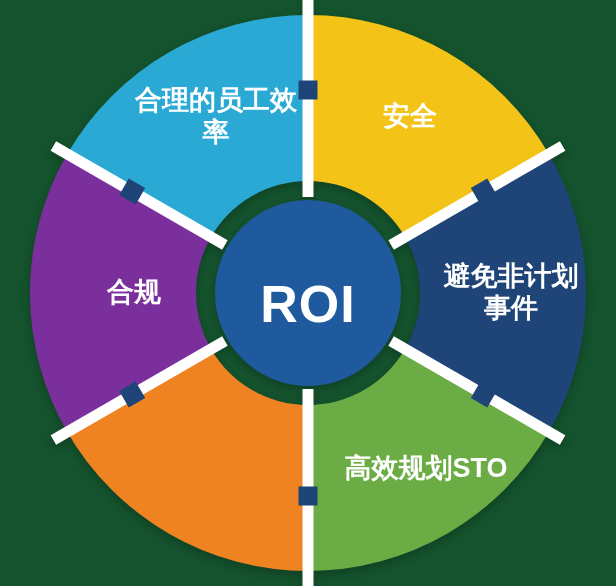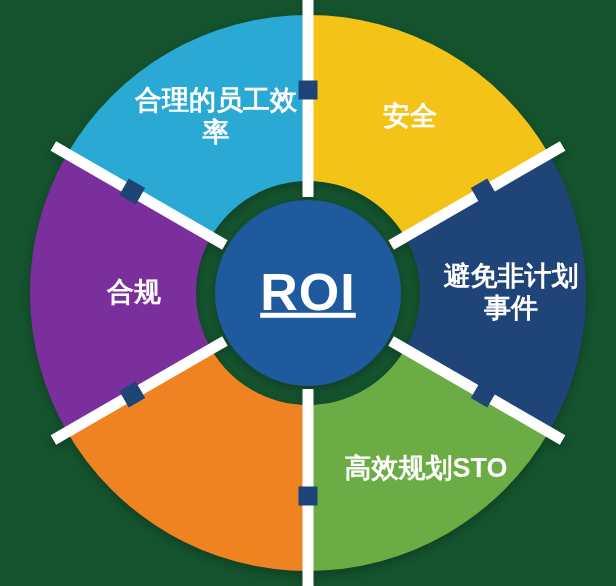--- a/index.html
+++ b/index.html
@@ -31,29 +31,28 @@
     text-align: center;
     white-space: pre-line;
     width: max-content;
     max-width: 190px;
     z-index: 2;
     pointer-events: none;
   }
   .center-label {
     position: absolute;
     left: 308px;
-    top: 293px;
+    top: 305px;
     transform: translate(-50%, -52%);
     color: #FFFFFF;
     font-weight: bold;
     font-size: 52px;
     letter-spacing: 1px;
     z-index: 2;
     pointer-events: none;
-    text-decoration: underline;
   }
 </style>
 </head>
 <body>
 
 <div class="stage">
   <svg id="diagram-svg" width="616" height="586" viewBox="0 0 616 586">
       <path d="M 308.0 15.0 A 278 278 0 0 1 548.8 154.0 L 405.0 237.0 A 112 112 0 0 0 308.0 181.0 Z" fill="#F3C317"></path>
       <path d="M 548.8 154.0 A 278 278 0 0 1 548.8 432.0 L 405.0 349.0 A 112 112 0 0 0 405.0 237.0 Z" fill="#1F4478"></path>
       <path d="M 548.8 432.0 A 278 278 0 0 1 308.0 571.0 L 308.0 405.0 A 112 112 0 0 0 405.0 349.0 Z" fill="#6CAC44"></path>

